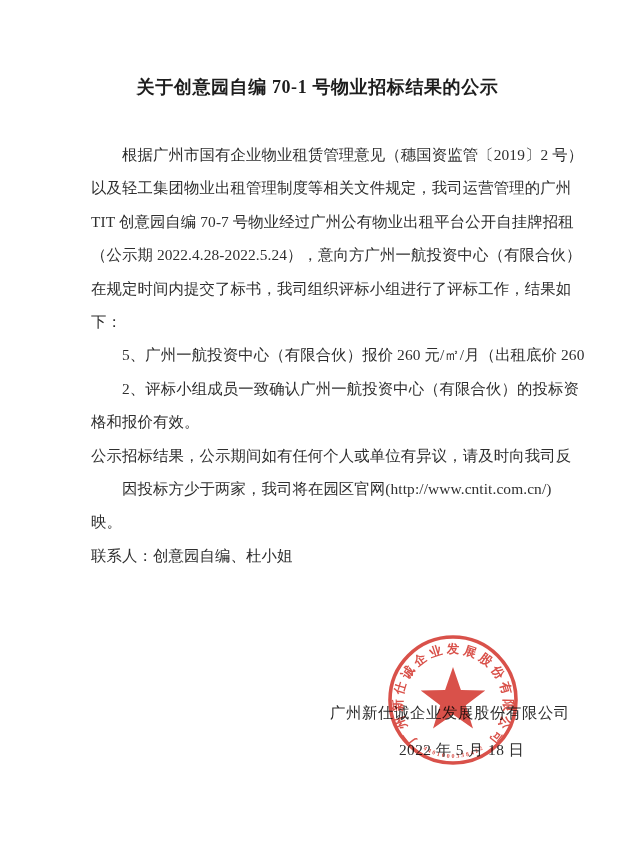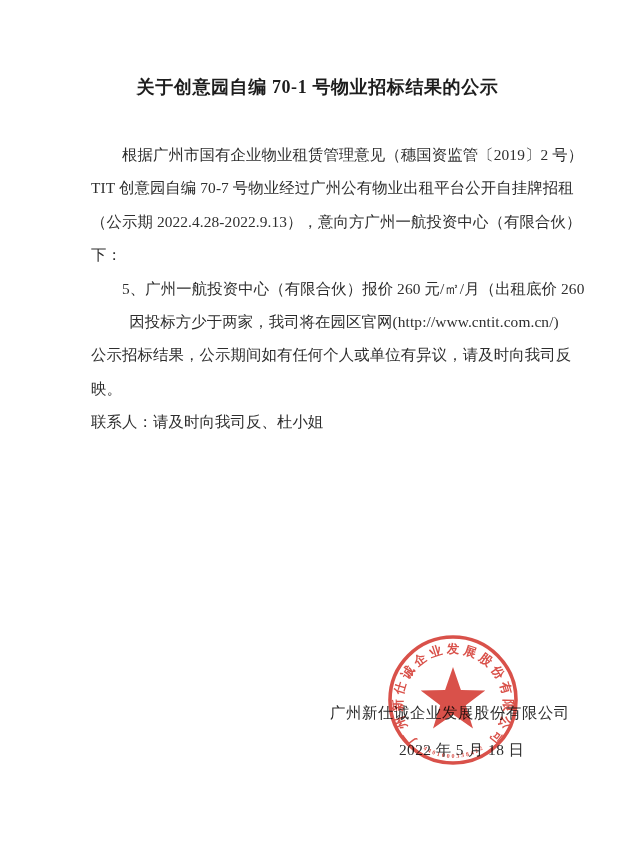--- a/index.html
+++ b/index.html
@@ -31,21 +31,21 @@
     width: 475px;
     font-size: 15.4px;
     color: #2e2e2e;
   }
   .body-line {
     height: 33.4px;
     line-height: 33.4px;
     white-space: pre;
     letter-spacing: 0.1px;
   }
-  .body-line.indent { padding-left: 31px; text-align: center; }
+  .body-line.indent { padding-left: 31px; }
   .sig-company {
     position: absolute;
     left: 330px;
     top: 703px;
     font-size: 15.4px;
     letter-spacing: 0.6px;
     color: #2e2e2e;
     white-space: pre;
   }
   .sig-date {
@@ -76,28 +76,32 @@
 </style>
 </head>
 <body>
 
 <div class="page">
 
   <div class="doc-title">关于创意园自编 70-1 号物业招标结果的公示</div>
 
   <div class="doc-body">
       <div class="body-line indent">根据广州市国有企业物业租赁管理意见（穗国资监管〔2019〕2 号）</div>
+      <div class="body-line">以及轻工集团物业出租管理制度等相关文件规定，我司运营管理的广州</div>
       <div class="body-line">TIT 创意园自编 70-7 号物业经过广州公有物业出租平台公开自挂牌招租</div>
-      <div class="body-line">（公示期 2022.4.28-2022.9.13），意向方广州一航投资中心（有限合伙）</div>
+      <div class="body-line">（公示期 2022.4.28-2022.5.24），意向方广州一航投资中心（有限合伙）</div>
+      <div class="body-line">在规定时间内提交了标书，我司组织评标小组进行了评标工作，结果如</div>
       <div class="body-line">下：</div>
       <div class="body-line indent">5、广州一航投资中心（有限合伙）报价 260 元/㎡/月（出租底价 260</div>
+      <div class="body-line indent">2、评标小组成员一致确认广州一航投资中心（有限合伙）的投标资</div>
+      <div class="body-line">格和报价有效。</div>
+      <div class="body-line">公示招标结果，公示期间如有任何个人或单位有异议，请及时向我司反</div>
       <div class="body-line indent">因投标方少于两家，我司将在园区官网(http://www.cntit.com.cn/)</div>
-      <div class="body-line">公示招标结果，公示期间如有任何个人或单位有异议，请及时向我司反</div>
       <div class="body-line">映。</div>
-      <div class="body-line">联系人：请及时向我司反、杜小姐</div>
+      <div class="body-line">联系人：创意园自编、杜小姐</div>
     </div>
 
   <div class="sig-company">广州新仕诚企业发展股份有限公司</div>
 
   <div class="sig-date">2022 年 5 月 18 日</div>
 
   <svg id="seal-svg" class="seal" viewBox="0 0 150 150" xmlns="http://www.w3.org/2000/svg" style="color: rgb(214, 66, 58);">
     <circle cx="75" cy="75" r="63" fill="none" stroke="currentColor" stroke-width="3.6"></circle>
     <polygon points="75,42 82.9,65.1 107.3,65.5 87.8,80.2 95,103.5 75,89.5 55,103.5 62.2,80.2 42.7,65.5 67.1,65.1" fill="currentColor"></polygon>
     <g>

